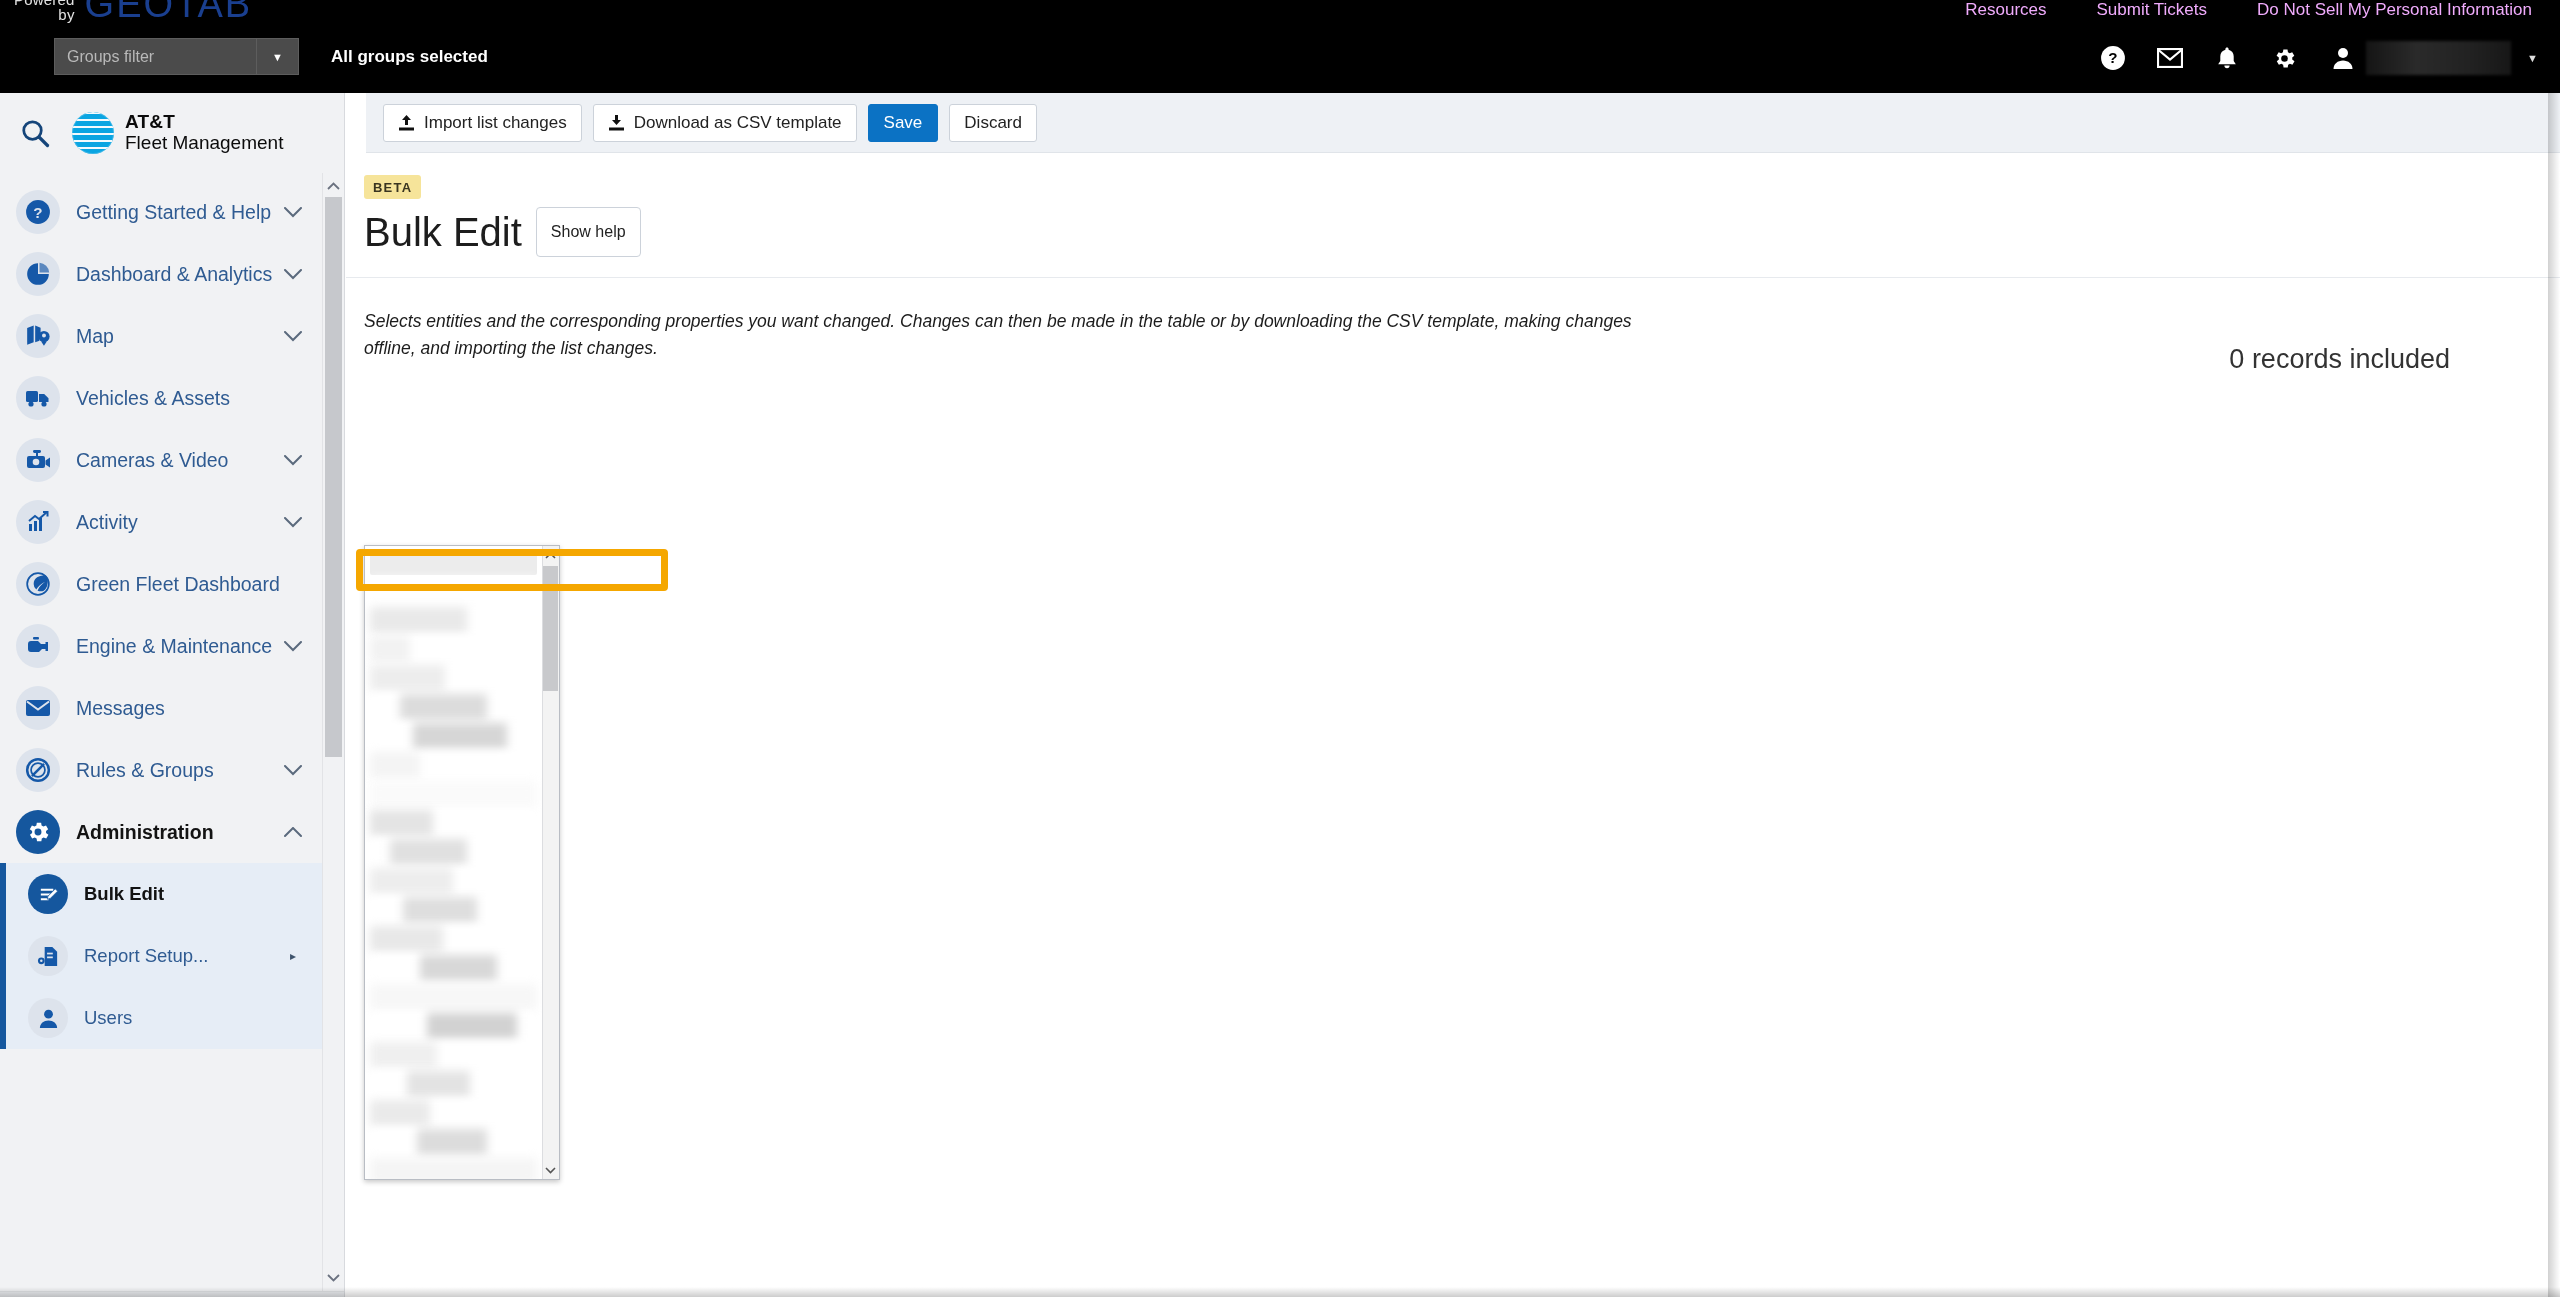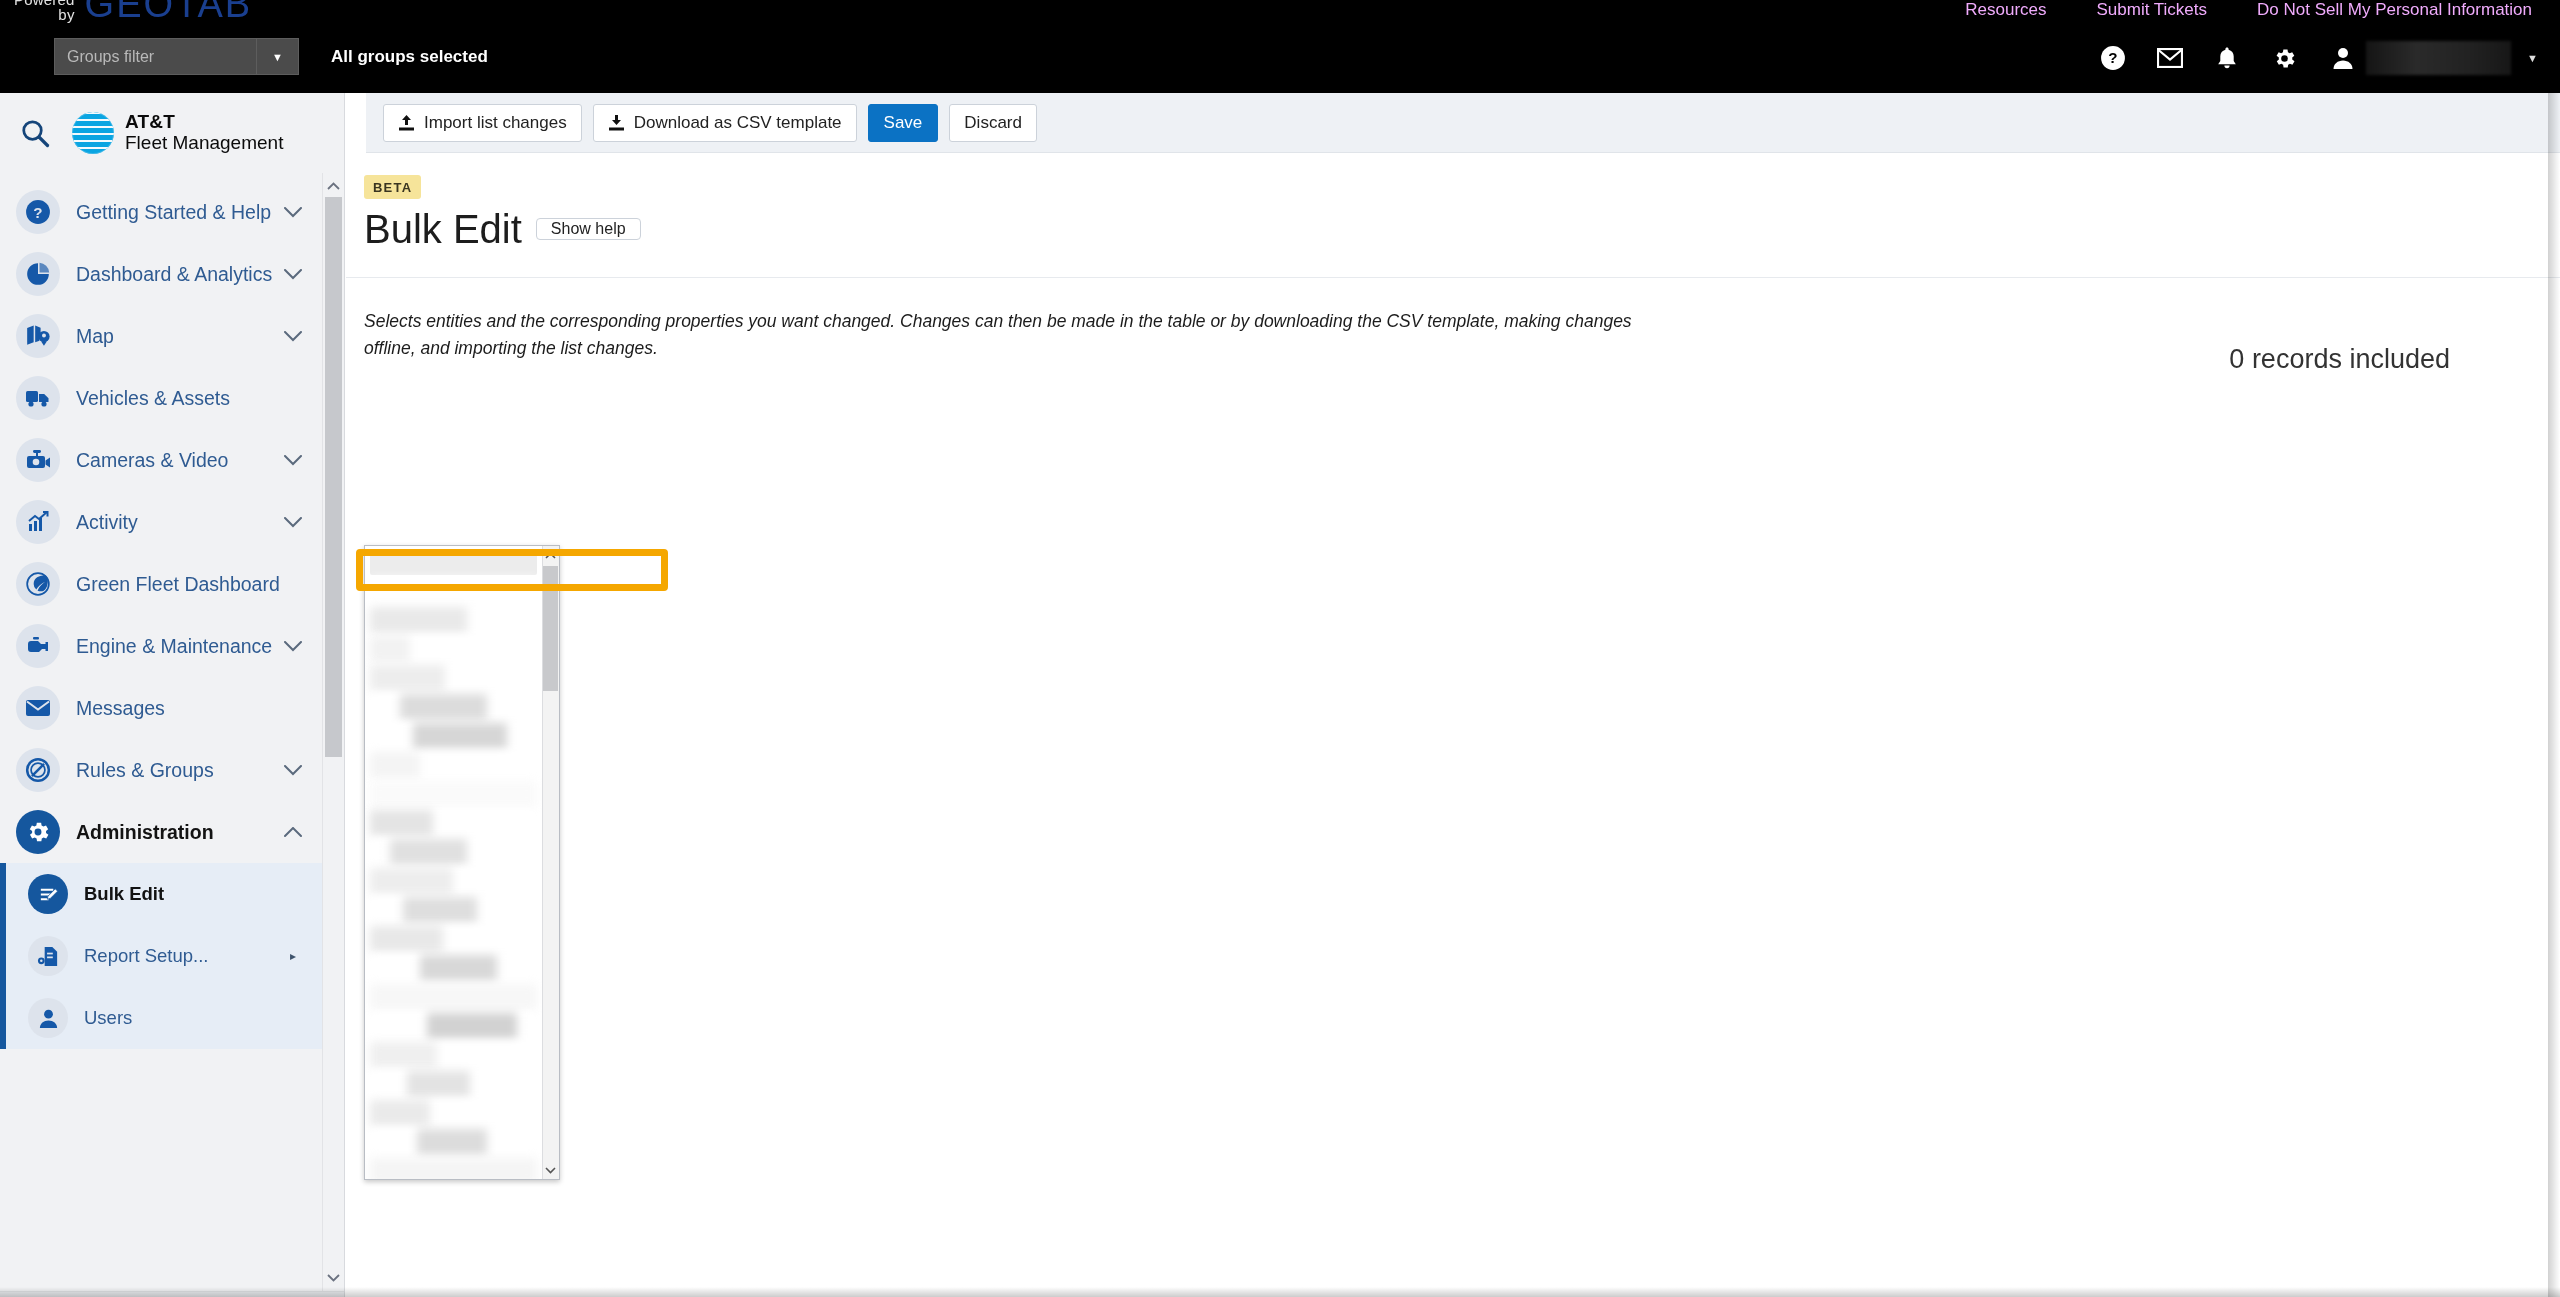--- a/index.html
+++ b/index.html
@@ -185,21 +185,21 @@
     background:#ffffff;
   }
   .beta {
     display:inline-block; background:#f6e49a; color:#3a3520;
     font-size: 13px; font-weight:700; letter-spacing:1.2px;
     padding: 5px 9px 4px; border-radius:3px;
   }
   .title-row { display:flex; align-items:center; gap: 14px; margin-top: 8px;}
   .page-title { font-size: 40px; font-weight: 400; color:#1d1d1d; line-height: 1.1; }
   .show-help {
-    height: 22px; border:1px solid #ccd2da; background:#ffffff; border-radius:4px;
+    height: 50px; border:1px solid #ccd2da; background:#ffffff; border-radius:4px;
     display:flex; align-items:center; padding: 0 14px; font-size: 16px; color:#222; cursor:pointer;
   }
 
   .desc-area { position: relative; padding: 30px 0 0 18px; height: 155px; }
   .desc-p {
     font-style: italic; font-size: 17.5px; color:#1c1c1c; line-height: 1.55;
     max-width: 1300px;
   }
   .desc-p.second { margin-top: 22px; }
   .records {

